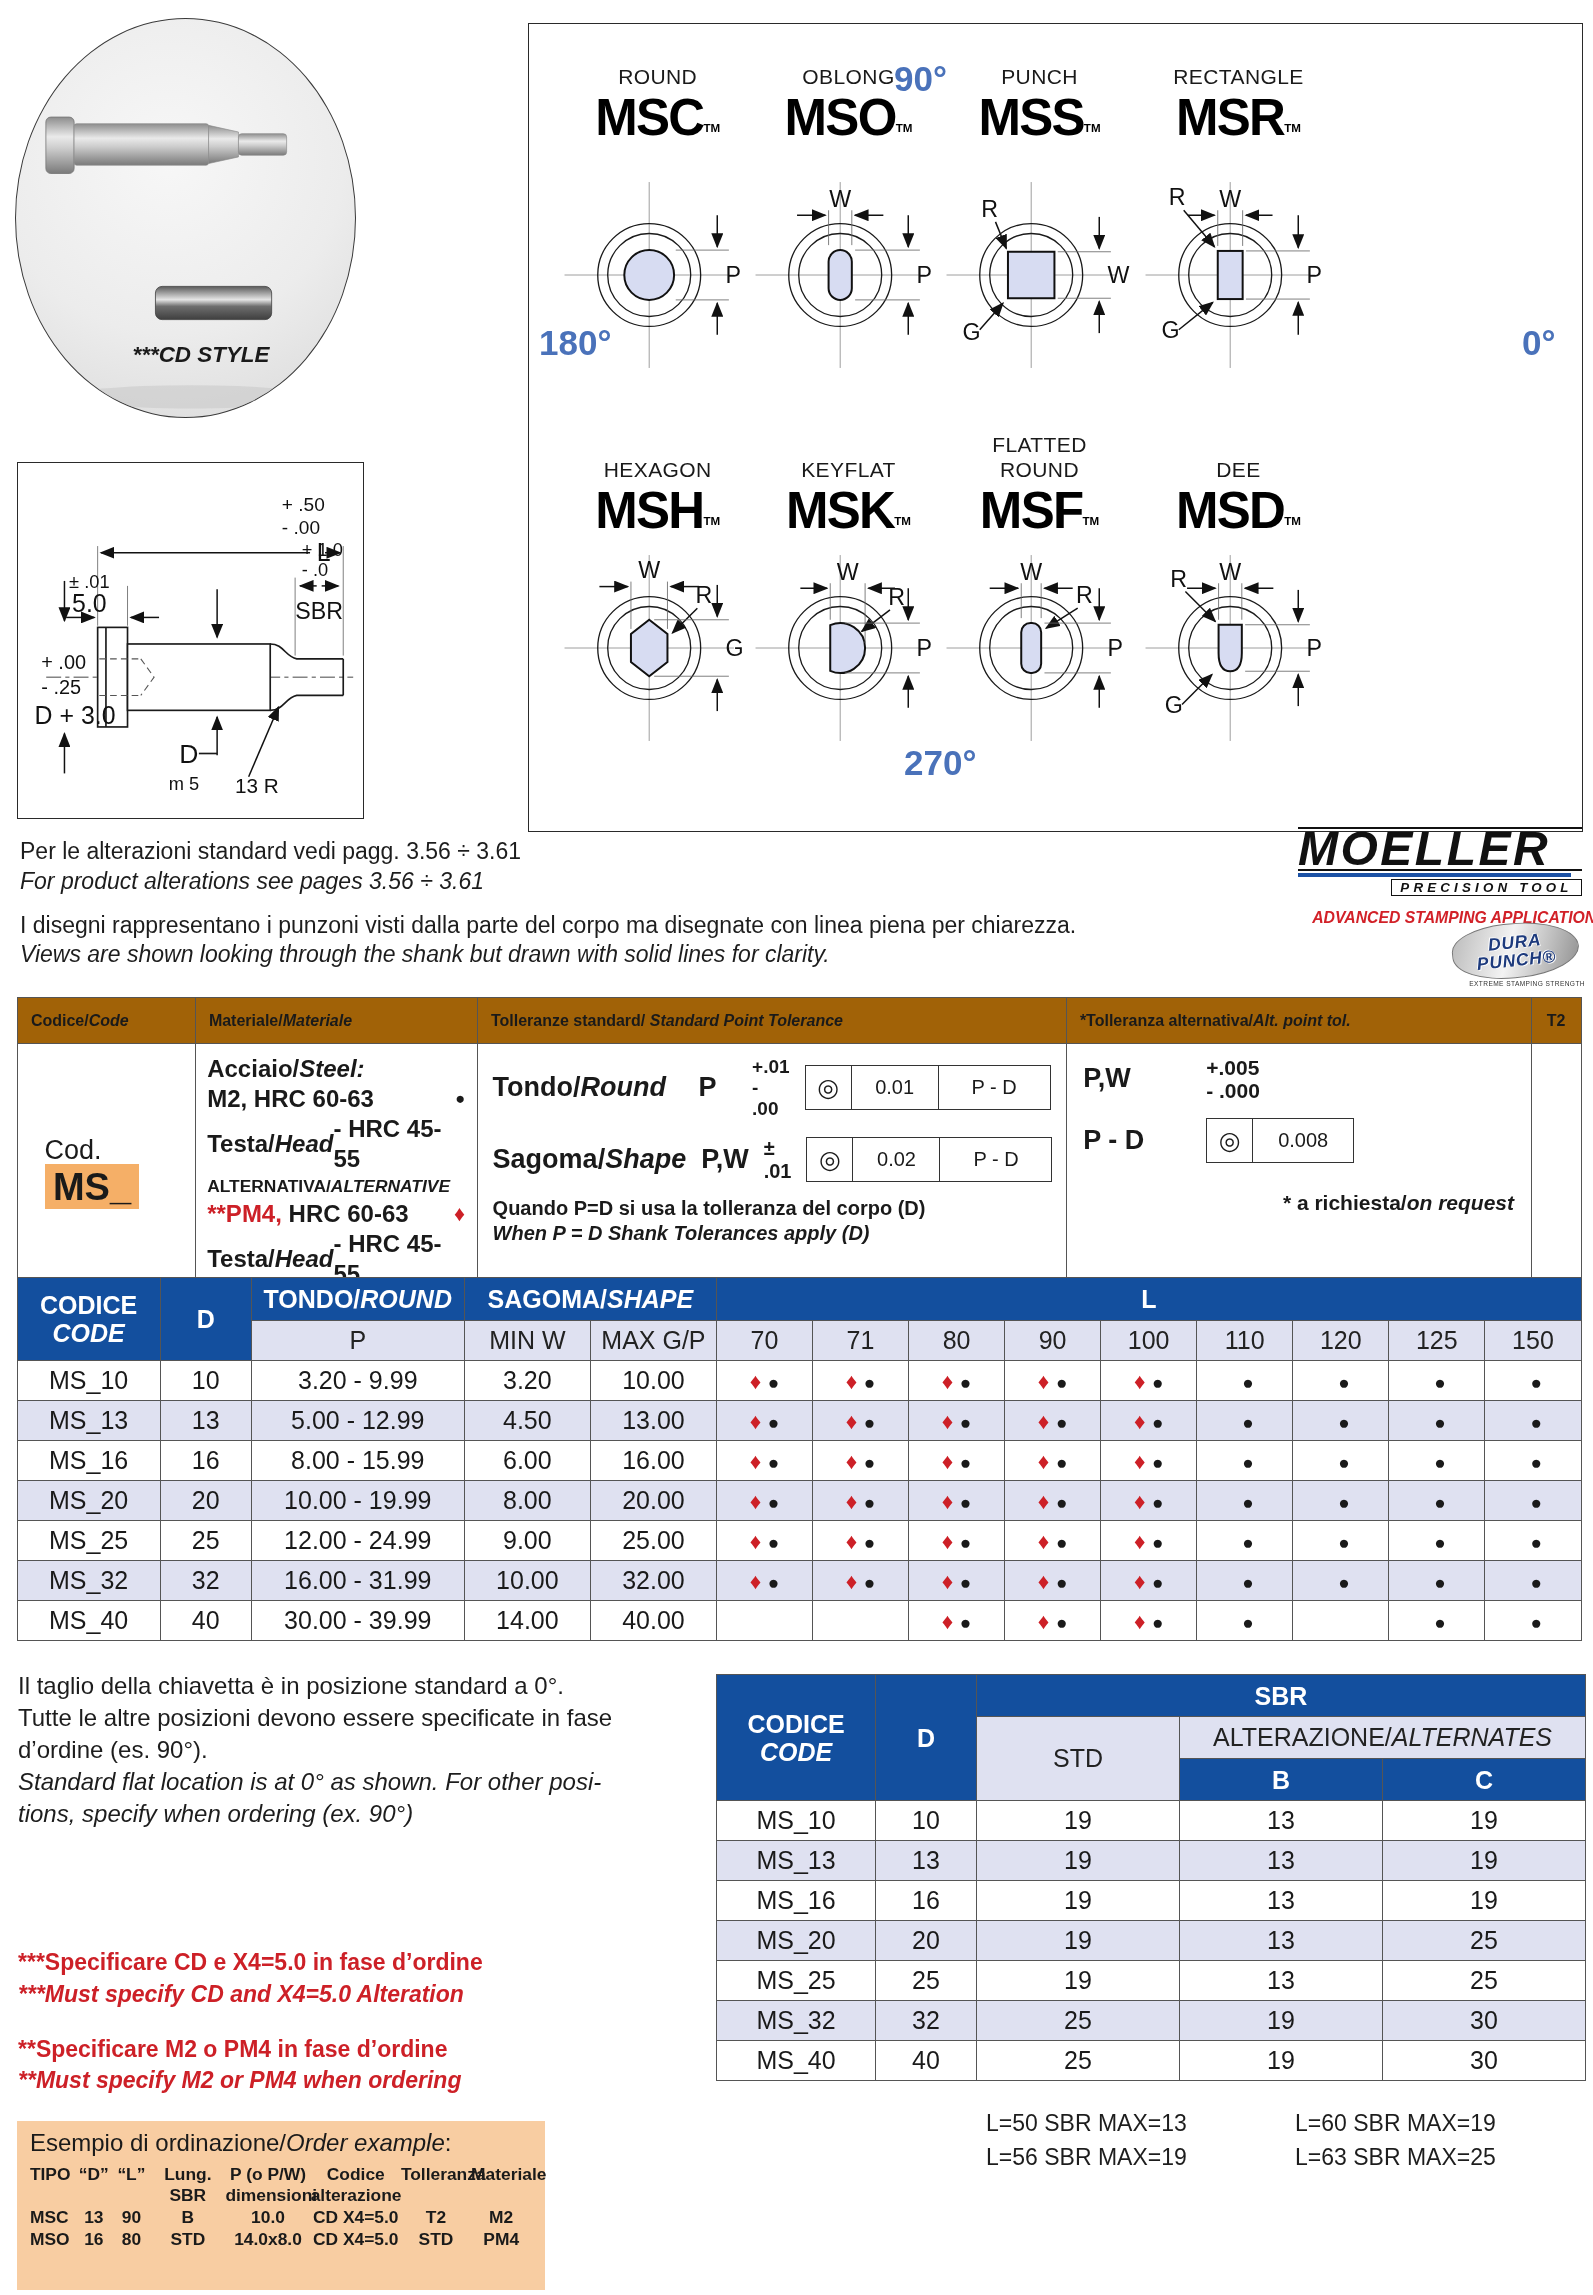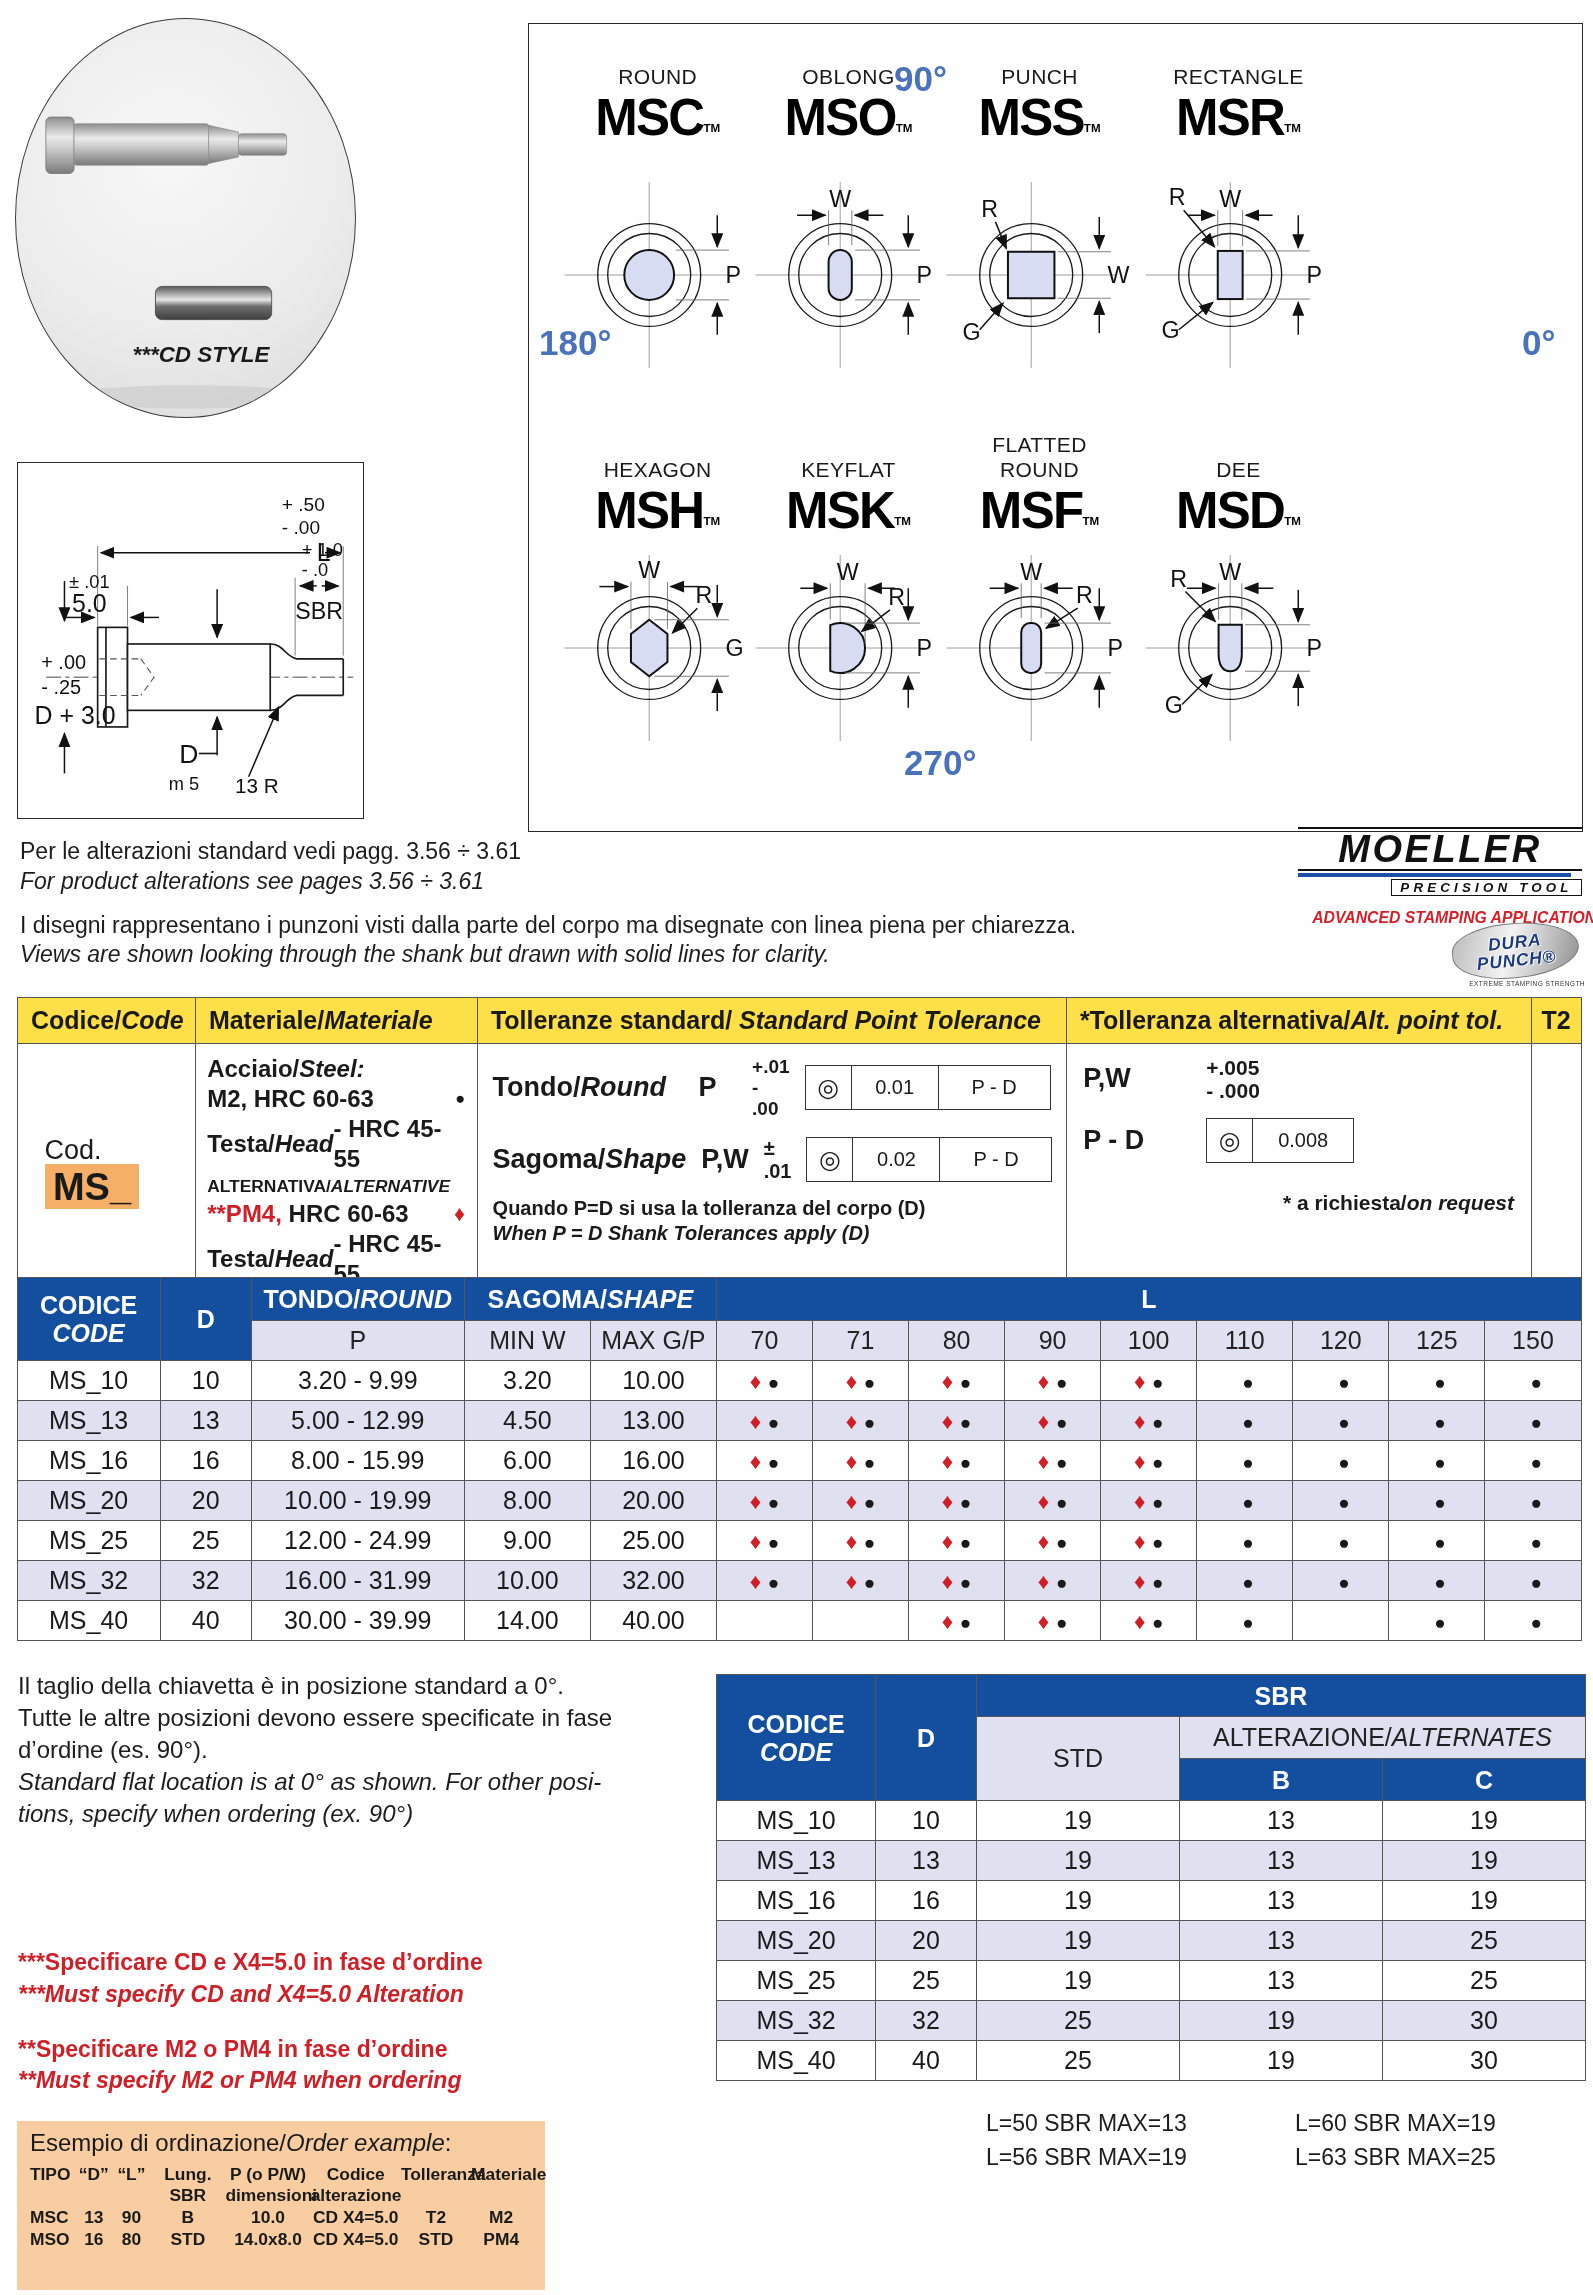--- a/index.html
+++ b/index.html
@@ -33,22 +33,22 @@
   .pw{fill:#fff;stroke:#1a1a1a;stroke-width:2}
   .pk{stroke:#1a1a1a;stroke-width:2;fill:none}
   .pd{stroke:#555;stroke-width:1.3;stroke-dasharray:8 5;fill:none}
   .dtx{fill:#111}
 
   
   .note{position:absolute;font-size:23px;color:#1d1d1d}
 
   
   #brand{left:1298px;top:827px;width:284px}
-  #brand-name{font-style:italic;font-weight:bold;font-size:38px;line-height:40px;letter-spacing:2.5px;
-    text-align:center;border-top:2.5px solid #111;border-bottom:2.5px solid #111;color:#111}
+  #brand-name{font-style:italic;font-weight:bold;font-size:48px;line-height:40px;letter-spacing:2.5px;
+    border-top:2.5px solid #111;border-bottom:2.5px solid #111;color:#111}
   #brand-bar{height:4.2px;background:#1c52a5;margin-top:1.7px;width:96%}
   #brand-sub{margin-top:2.5px;text-align:right;height:21.6px}
   .psb{display:inline-block;border:1.7px solid #111;padding:0 8.3px;font-size:13.3px;font-weight:bold;
     font-style:italic;letter-spacing:4.2px;color:#111}
   #brand-tag{margin-top:6.6px;color:#d22128;font-style:italic;font-weight:bold;font-size:16.6px;
     text-align:right;transform:scaleX(.95);transform-origin:right;white-space:nowrap}
   #dura{left:1442px;top:923px;width:143px;height:80px}
   .dura-bubble{width:125px;height:53px;margin-left:10px;border-radius:45% 55% 50% 50%;
     background:linear-gradient(110deg,#b9b9b9,#f3f3f3 45%,#8f8f8f);border:0.8px solid #777;
     transform:rotate(-6deg);display:flex;flex-direction:column;align-items:center;justify-content:center}
@@ -62,21 +62,21 @@
   .bh{background:#134f9e;color:#fff;font-weight:bold;font-size:25px;line-height:28px}
   .lv{background:#dfe1f1;font-size:24px;color:#222}
   tr.alt td{background:#dfe1f1}
   .mk .dm{color:#cd2027;font-size:22.4px;margin-right:6.6px}
   .mk .do{font-size:19px;color:#1a1a1a}
   #main-table td{font-size:25px}
   #sbr-table td{font-size:25px}
 
   
   #info-table td{vertical-align:top;text-align:left}
-  #info-table .hd{font-size:25px;font-weight:bold;vertical-align:middle;padding-left:13.3px;background:#fde047}
+  #info-table .hd{font-size:16px;font-weight:bold;vertical-align:middle;padding-left:13.3px;background:#a16207}
   .fcf{display:inline-flex;border:1.7px solid #333;height:43px;align-items:stretch;background:#fff}
   .fcf>span{display:flex;align-items:center;justify-content:center;padding:0 10px;font-size:20px}
   .fcf>span+span{border-left:1.7px solid #333}
   .fcf .sym{font-size:25px;min-width:25px}
   .tstk{display:inline-flex;flex-direction:column;font-size:19px;line-height:21px;font-weight:bold}
   .tlab{font-size:27px;font-weight:bold}
   .trow{display:flex;align-items:center;gap:15px}
   .mline{font-size:24px;font-weight:bold;line-height:30px;display:flex;align-items:center}
   .msmall{font-size:17.4px;font-weight:bold;line-height:25px}
   .red{color:#cd2027}

